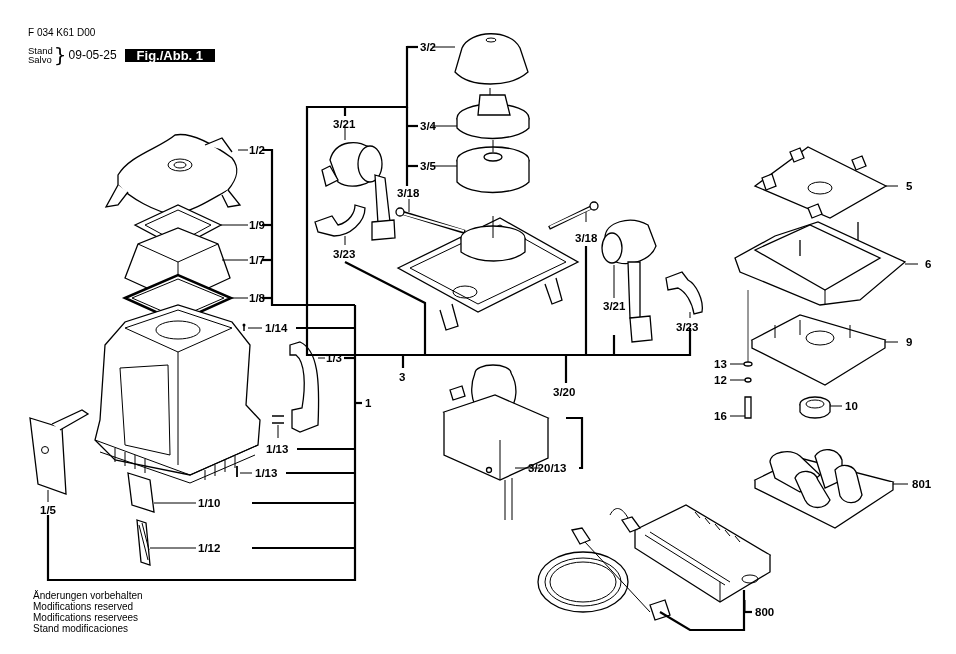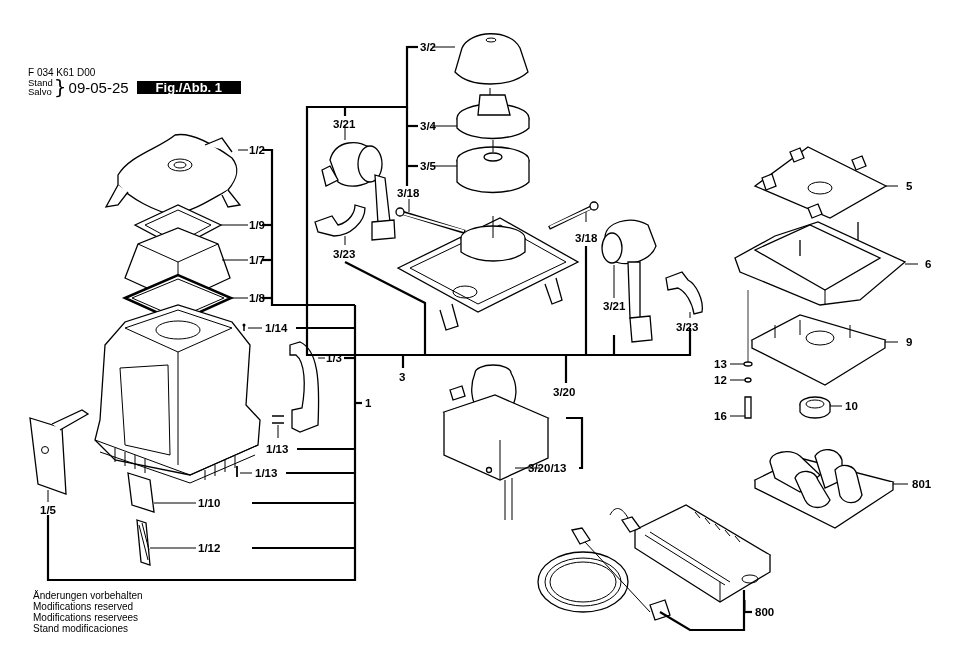--- a/index.html
+++ b/index.html
@@ -1,23 +1,23 @@
 <!DOCTYPE html>
 <html><head>
 <meta charset="utf-8">
 <style>
   html,body{margin:0;padding:0;background:#fff;}
   body{width:956px;height:654px;position:relative;overflow:hidden;font-family:"Liberation Sans",sans-serif;color:#000;}
   #hdr{position:absolute;left:28px;top:27px;font-size:10px;line-height:11px;}
-  #hdr .code{display:block;margin-top:40px;}
-  #hdr .row{display:flex;align-items:center;margin-top:0;}
+  #hdr .code{display:block;}
+  #hdr .row{display:flex;align-items:center;margin-top:8px;}
   #hdr .si{font-size:9.5px;line-height:9px;}
   #hdr .brace{font-size:20px;line-height:18px;margin:0 2px 0 1px;font-family:"DejaVu Sans",sans-serif;}
-  #hdr .date{font-size:15px;margin-right:8px;}
-  #hdr .fig{background:#000;color:#fff;font-weight:bold;font-size:13px;padding:1px 19px;}
+  #hdr .date{font-size:12px;margin-right:8px;}
+  #hdr .fig{background:#000;color:#fff;font-weight:bold;font-size:13px;padding:1px 12px;}
   #footer{position:absolute;left:33px;top:590px;font-size:10px;line-height:11px;}
   #footer div{white-space:nowrap;}
   svg{position:absolute;left:0;top:0;}
   .lbl{font-family:"Liberation Sans",sans-serif;font-size:11.5px;font-weight:bold;fill:#000;}
   .ln{stroke:#000;stroke-width:2.2;fill:none;}
   .lead{stroke:#000;stroke-width:1;fill:none;}
   .pt{stroke:#000;stroke-width:1.3;fill:#fff;}
   .pt2{stroke:#000;stroke-width:1;fill:none;}
 </style>
 </head>

